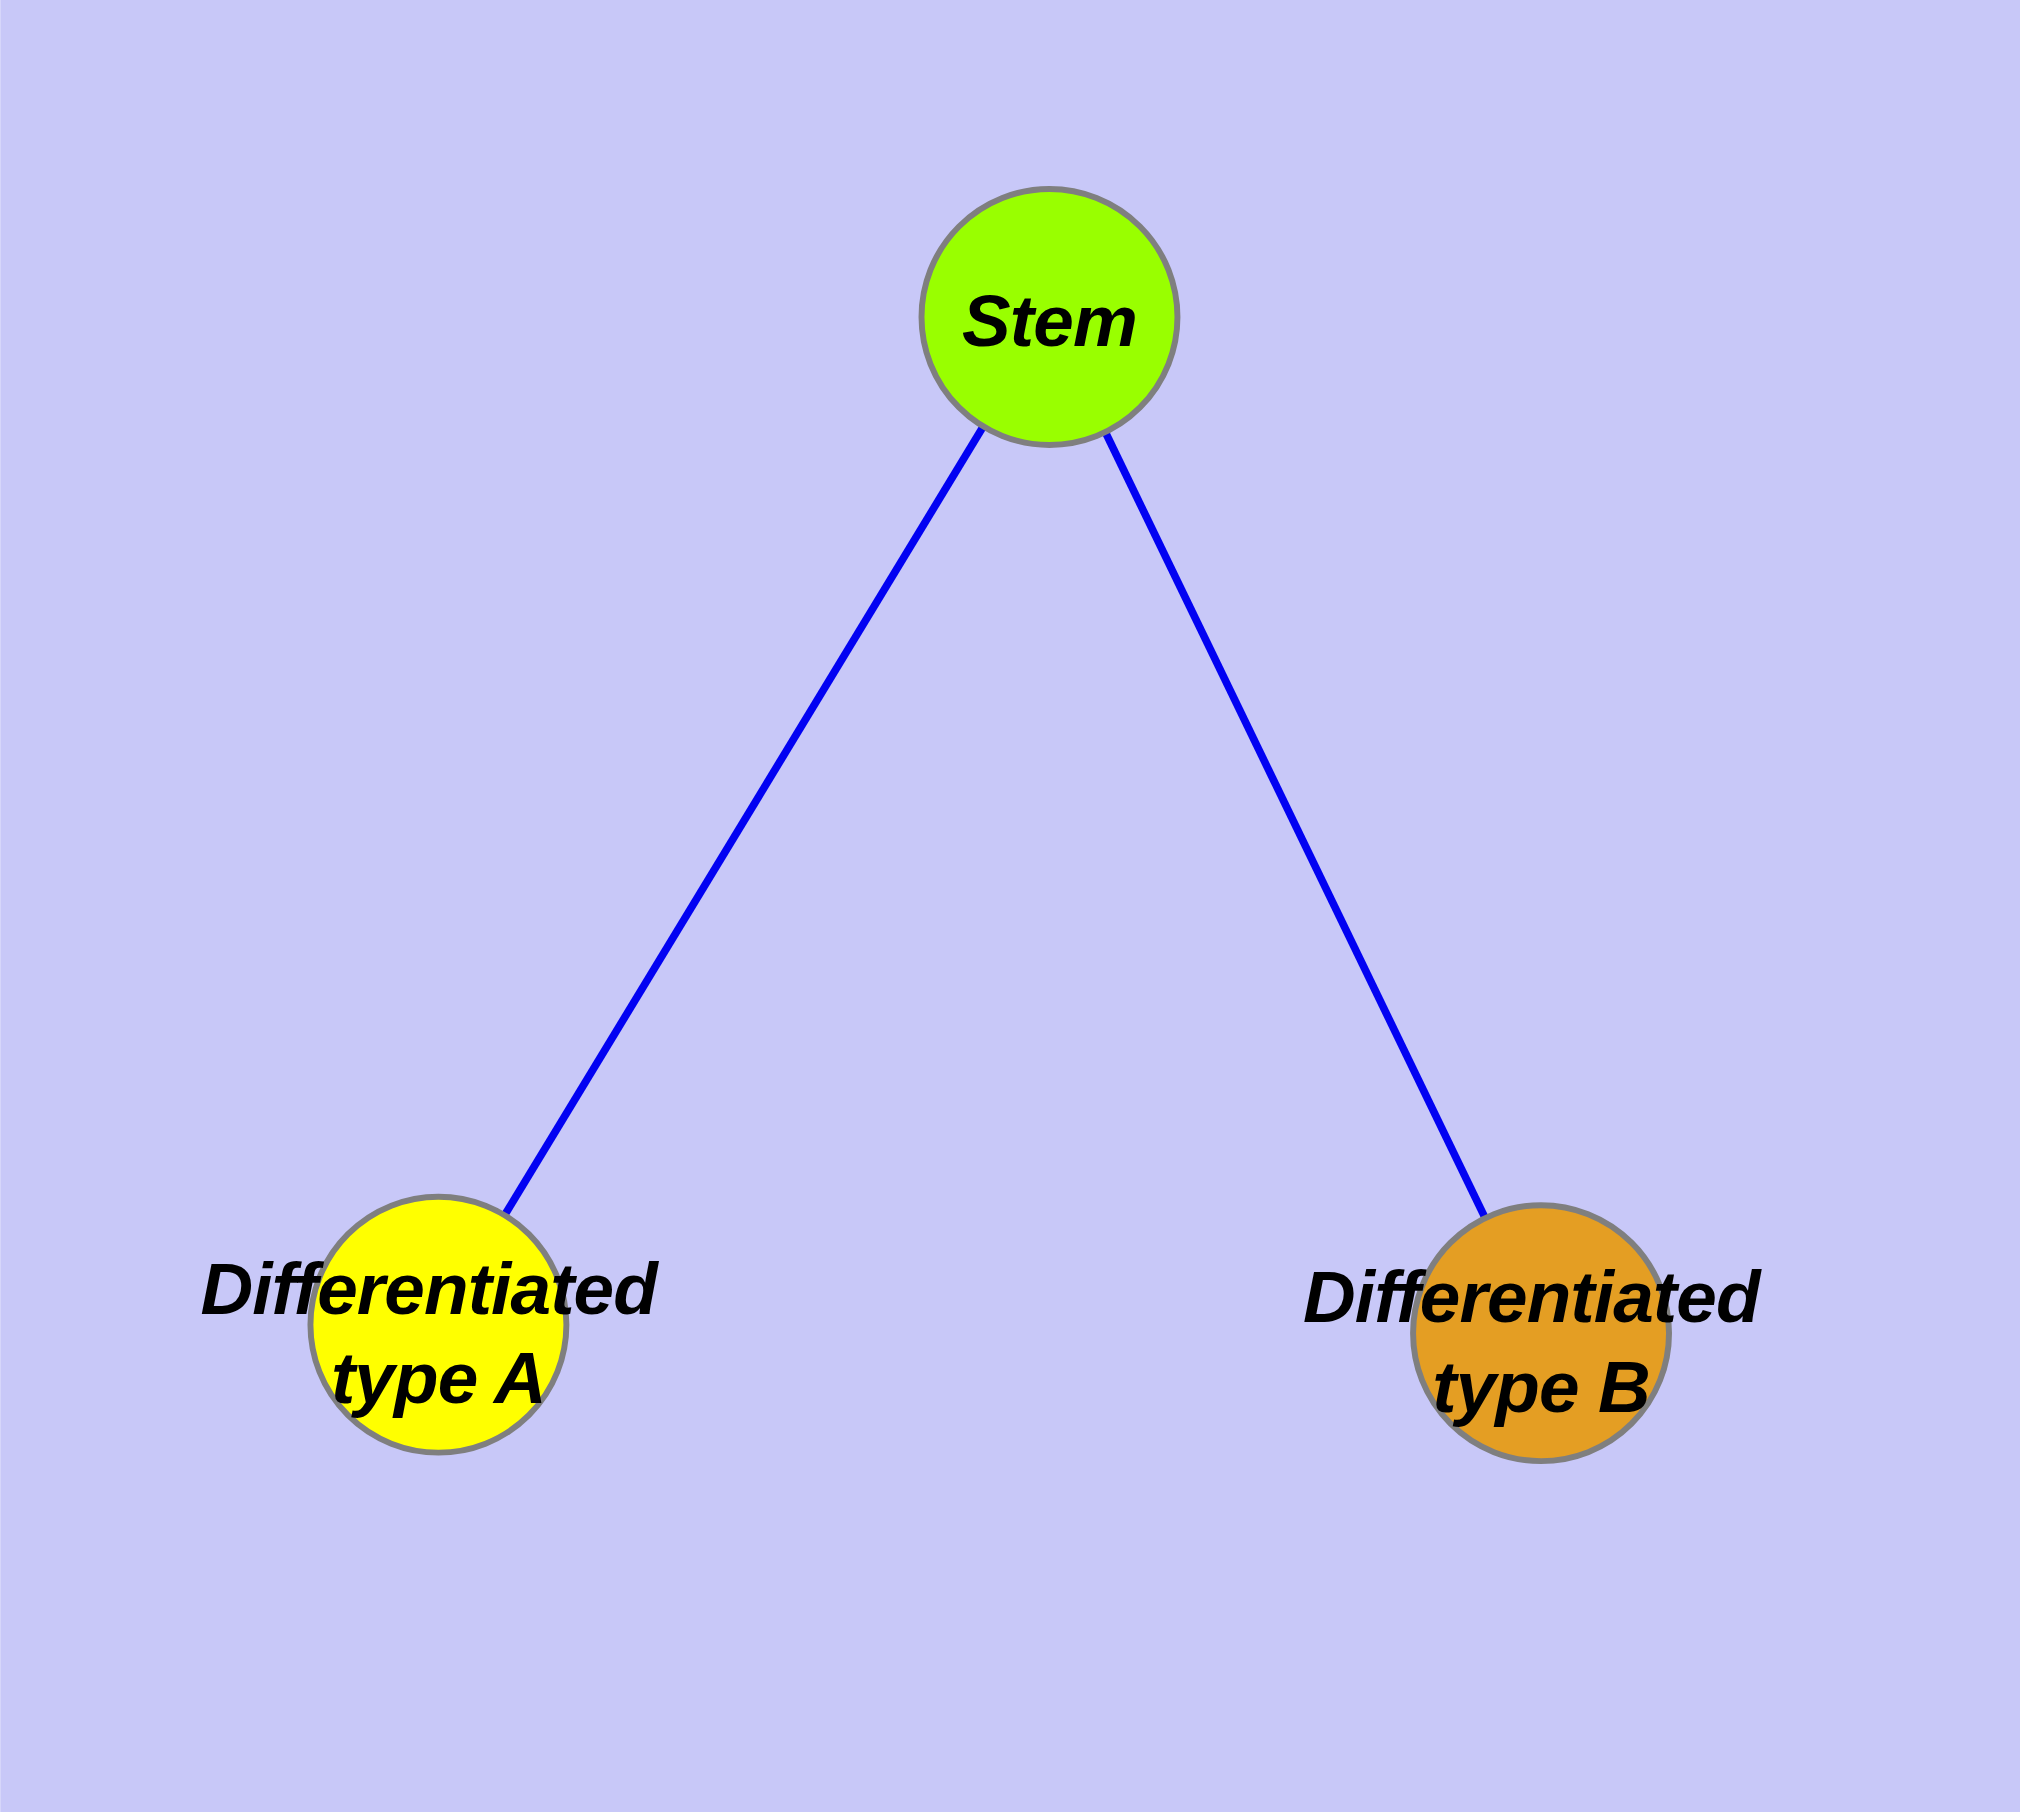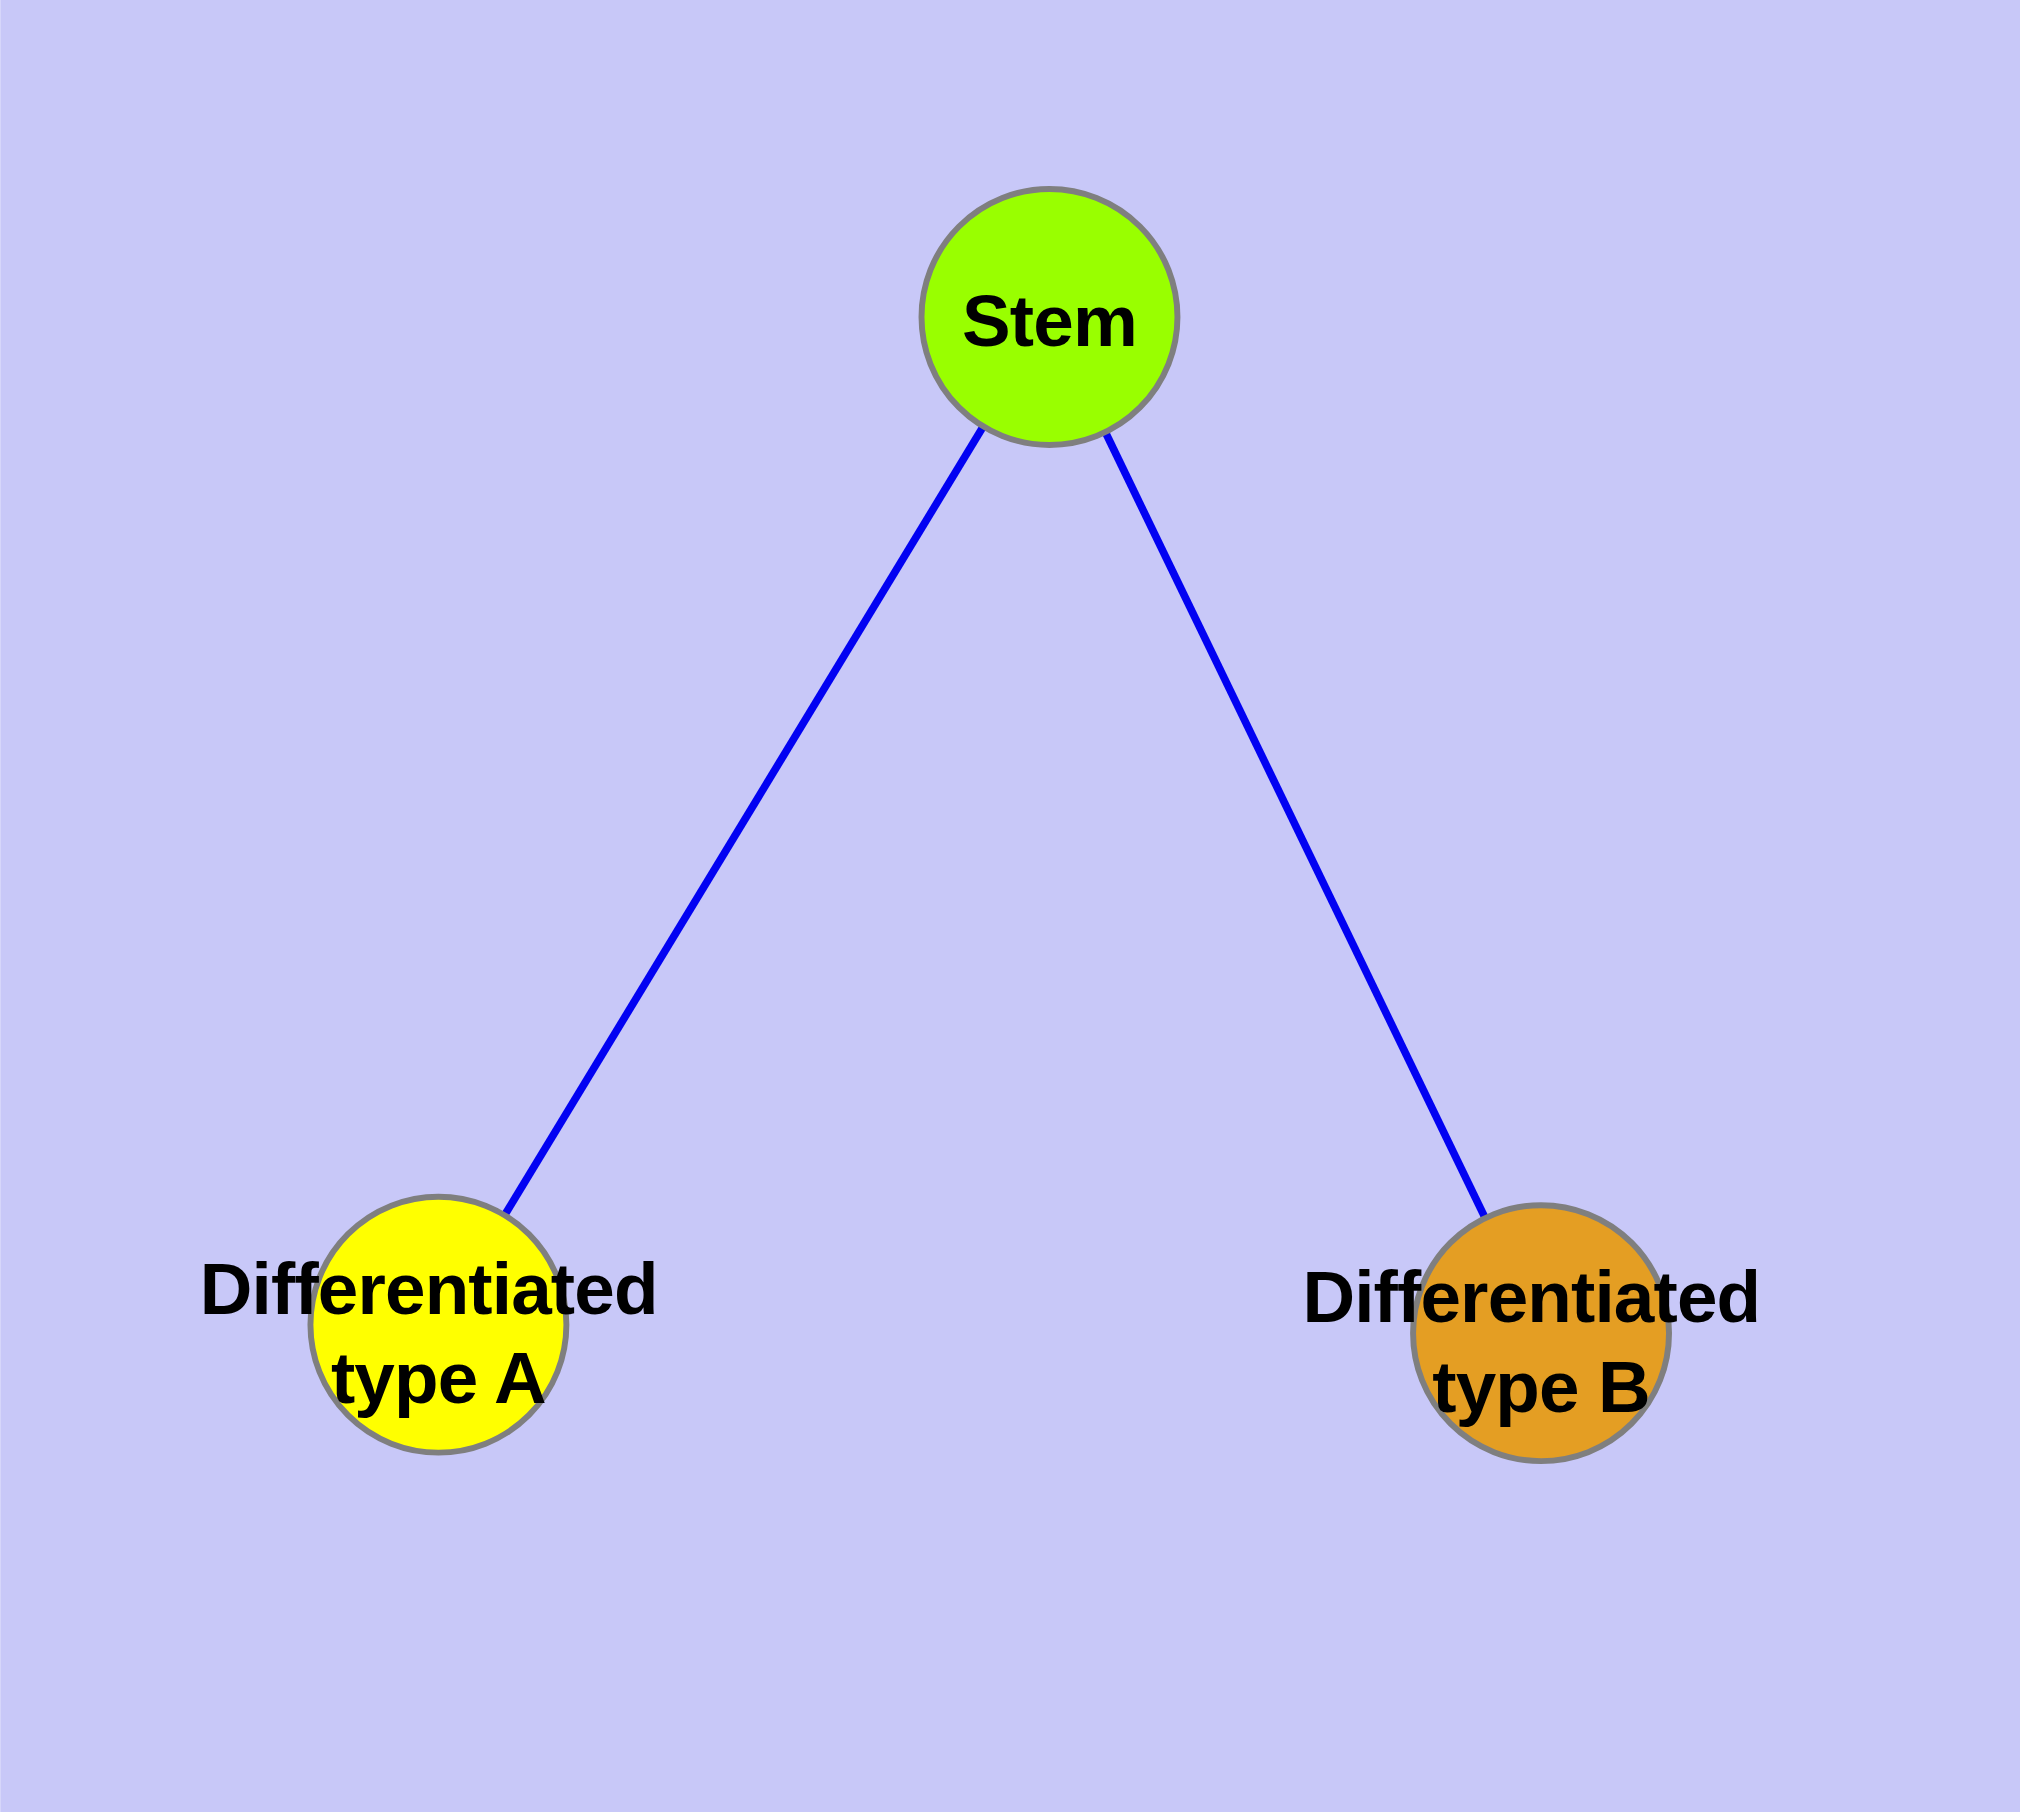--- a/index.html
+++ b/index.html
@@ -7,20 +7,21 @@
     padding: 0;
     width: 2021px;
     height: 1812px;
     overflow: hidden;
     font-family: "Liberation Sans", sans-serif;
   }
   .diagram-wrap {
     position: relative;
     width: 2021px;
     height: 1812px;
+    font-style: italic;
   }
   svg {
     display: block;
     width: 2021px;
     height: 1812px;
   }
   .edge {
     fill: none;
     stroke-width: 9;
     stroke-linecap: butt;

